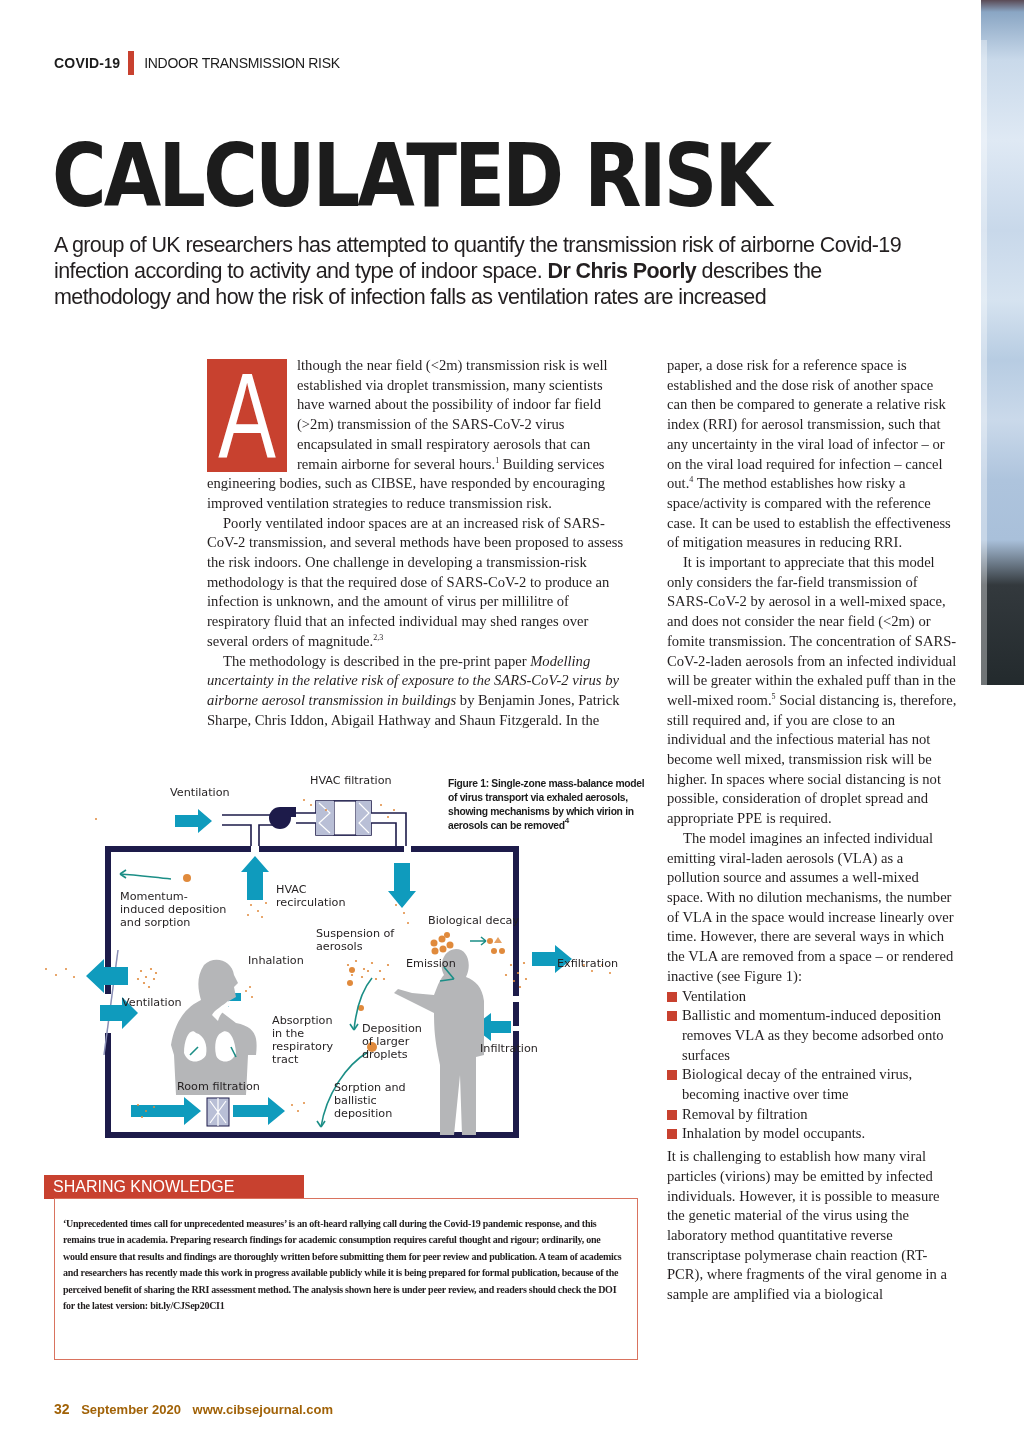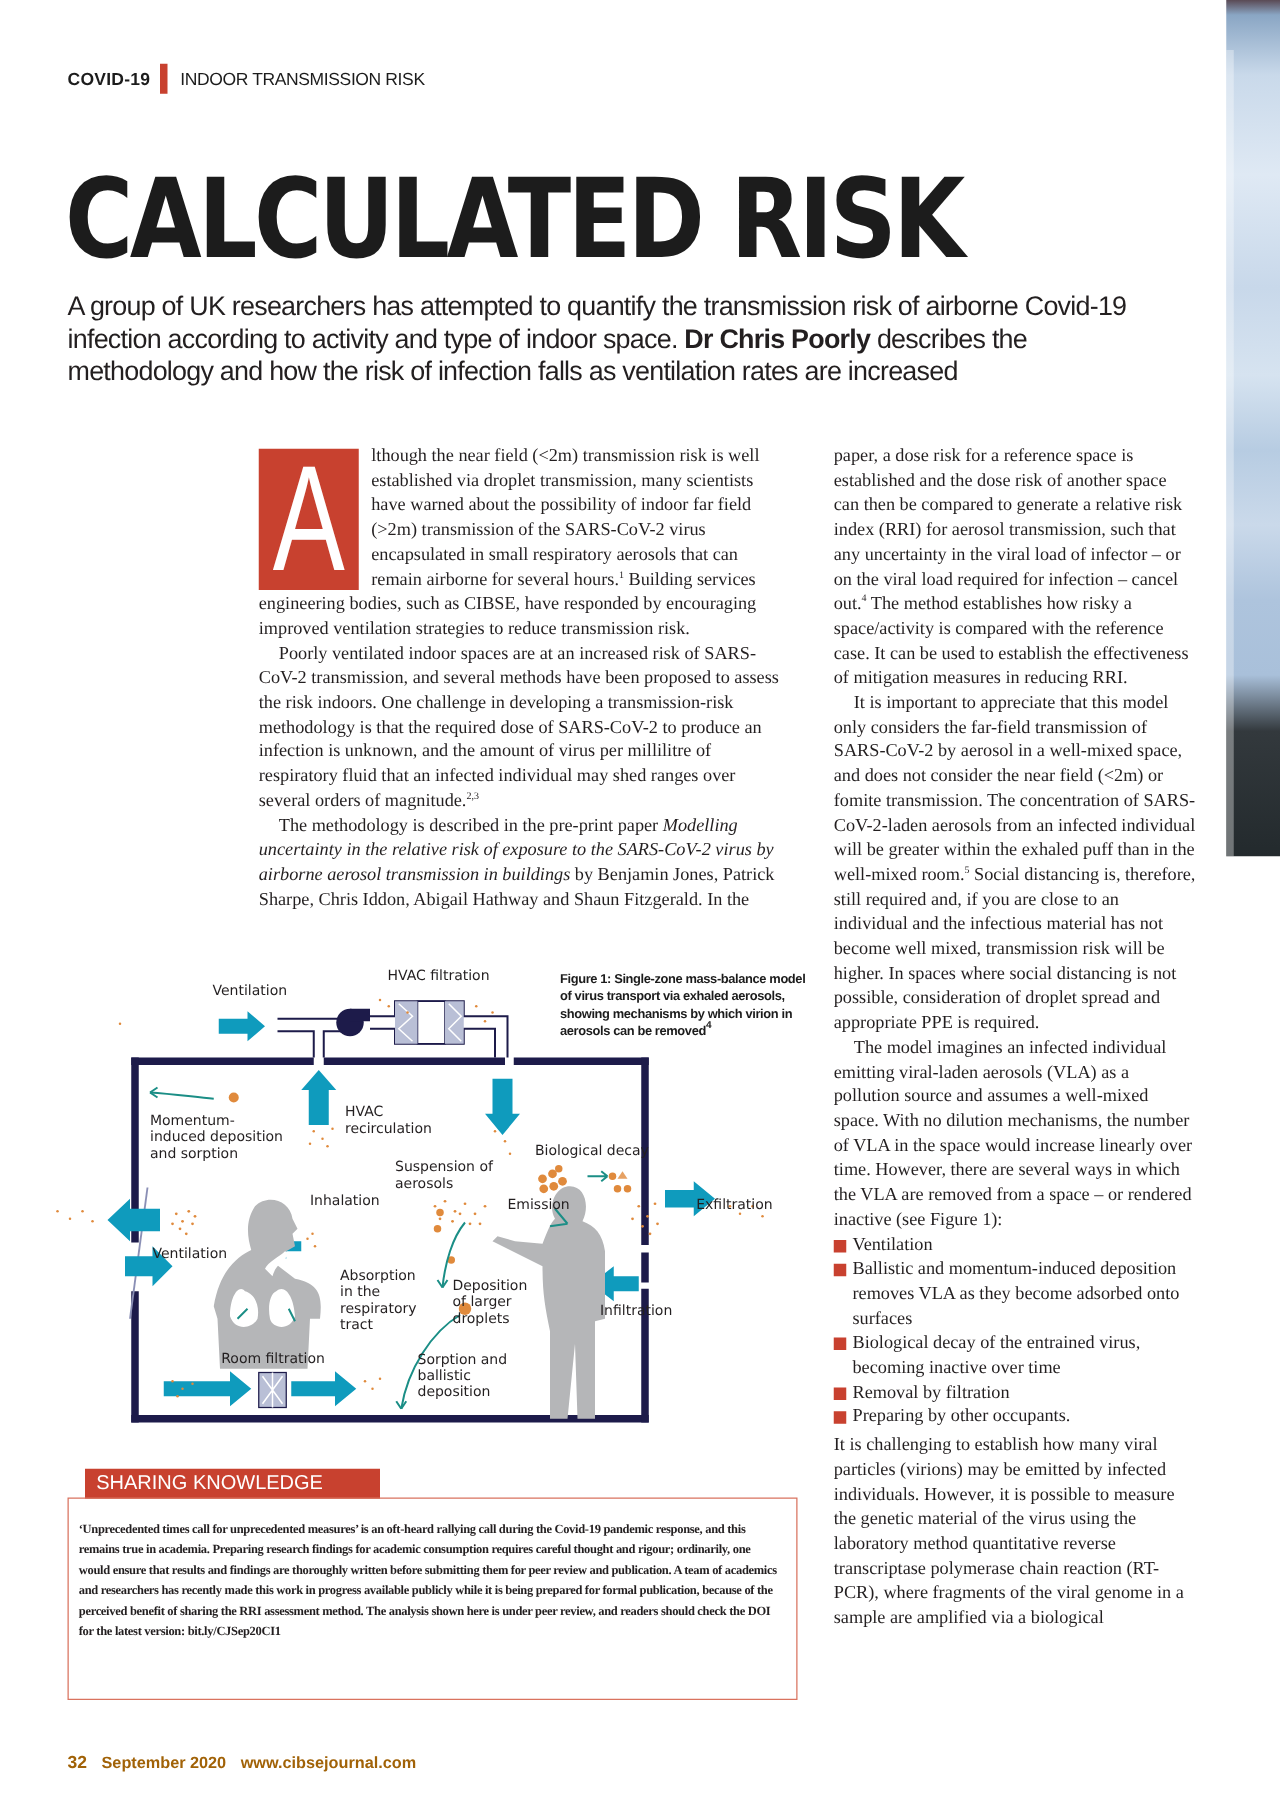--- a/index.html
+++ b/index.html
@@ -45,21 +45,21 @@
 
   
   .figure { position: absolute; left: 36px; top: 765px; width: 610px; height: 380px; }
   .figure svg { position: absolute; left: 0; top: 0; }
   .fig-label { position: absolute; font-family: "DejaVu Sans", sans-serif; font-size: 11.2px; line-height: 13px;
     color: #231f20; text-align: left; white-space: nowrap; }
   .fig-caption { position: absolute; left: 412px; top: 12px; width: 200px; font-family: "Liberation Sans", sans-serif;
     font-weight: bold; font-size: 10.3px; line-height: 14px; color: #1c1c1c; letter-spacing: -0.3px; }
 
   
-  .sidebar-tab { position: absolute; left: 68px; top: 1175px; width: 236px; height: 24px; background: #c8412f;
+  .sidebar-tab { position: absolute; left: 44px; top: 1175px; width: 260px; height: 24px; background: #c8412f;
     color: #ffffff; font-family: "Liberation Sans", sans-serif; font-size: 16px; line-height: 24px; padding-left: 9px; }
   .sidebar-box { position: absolute; left: 54px; top: 1198px; width: 584px; height: 162px; border: 1.5px solid #d9735f;
     padding: 17px 14px 0 8px; font-family: Liberation Serif, serif; font-weight: bold; font-size: 10px;
     line-height: 16.4px; color: #231f20; letter-spacing: -0.25px; }
 
   .footer { position: absolute; left: 54px; top: 1401px; font-family: "Liberation Sans", sans-serif; font-size: 13px;
     font-weight: bold; color: #a16207; }
   .footer .page-num { font-size: 14px; margin-right: 8px; }
   .footer .date { margin-right: 8px; }
 </style>
@@ -91,21 +91,21 @@
 
 <div class="col col-right">
   <p><span>paper, a dose risk for a reference space is established and the dose risk of another space can then be compared to generate a relative risk index (RRI) for aerosol transmission, such that any uncertainty in the viral load of infector – or on the viral load required for infection – cancel out.</span><sup>4</sup><span> The method establishes how risky a space/activity is compared with the reference case. It can be used to establish the effectiveness of mitigation measures in reducing RRI.</span></p>
   <p class="indent"><span>It is important to appreciate that this model only considers the far-field transmission of SARS-CoV-2 by aerosol in a well-mixed space, and does not consider the near field (&lt;2m) or fomite transmission. The concentration of SARS-CoV-2-laden aerosols from an infected individual will be greater within the exhaled puff than in the well-mixed room.</span><sup>5</sup><span> Social distancing is, therefore, still required and, if you are close to an individual and the infectious material has not become well mixed, transmission risk will be higher. In spaces where social distancing is not possible, consideration of droplet spread and appropriate PPE is required.</span></p>
   <p class="indent">The model imagines an infected individual emitting viral-laden aerosols (VLA) as a pollution source and assumes a well-mixed space. With no dilution mechanisms, the number of VLA in the space would increase linearly over time. However, there are several ways in which the VLA are removed from a space – or rendered inactive (see Figure 1):</p>
   <ul class="bullets">
     <li><span class="sq"></span><span>Ventilation</span></li>
     <li><span class="sq"></span><span>Ballistic and momentum-induced deposition removes VLA as they become adsorbed onto surfaces</span></li>
     <li><span class="sq"></span><span>Biological decay of the entrained virus, becoming inactive over time</span></li>
     <li><span class="sq"></span><span>Removal by filtration</span></li>
-    <li><span class="sq"></span><span>Preparing by other occupants.</span></li>
+    <li><span class="sq"></span><span>Inhalation by model occupants.</span></li>
   </ul>
   <p style="margin-top:3px">It is challenging to establish how many viral particles (virions) may be emitted by infected individuals. However, it is possible to measure the genetic material of the virus using the laboratory method quantitative reverse transcriptase polymerase chain reaction (RT-PCR), where fragments of the viral genome in a sample are amplified via a biological</p>
 </div>
 
 <div class="figure">
   <svg width="610" height="380" viewBox="0 0 610 380">
 
     <g fill="#1d1b4a">
       <rect x="69" y="81" width="146" height="6"></rect>
       <rect x="223" y="81" width="145" height="6"></rect>

